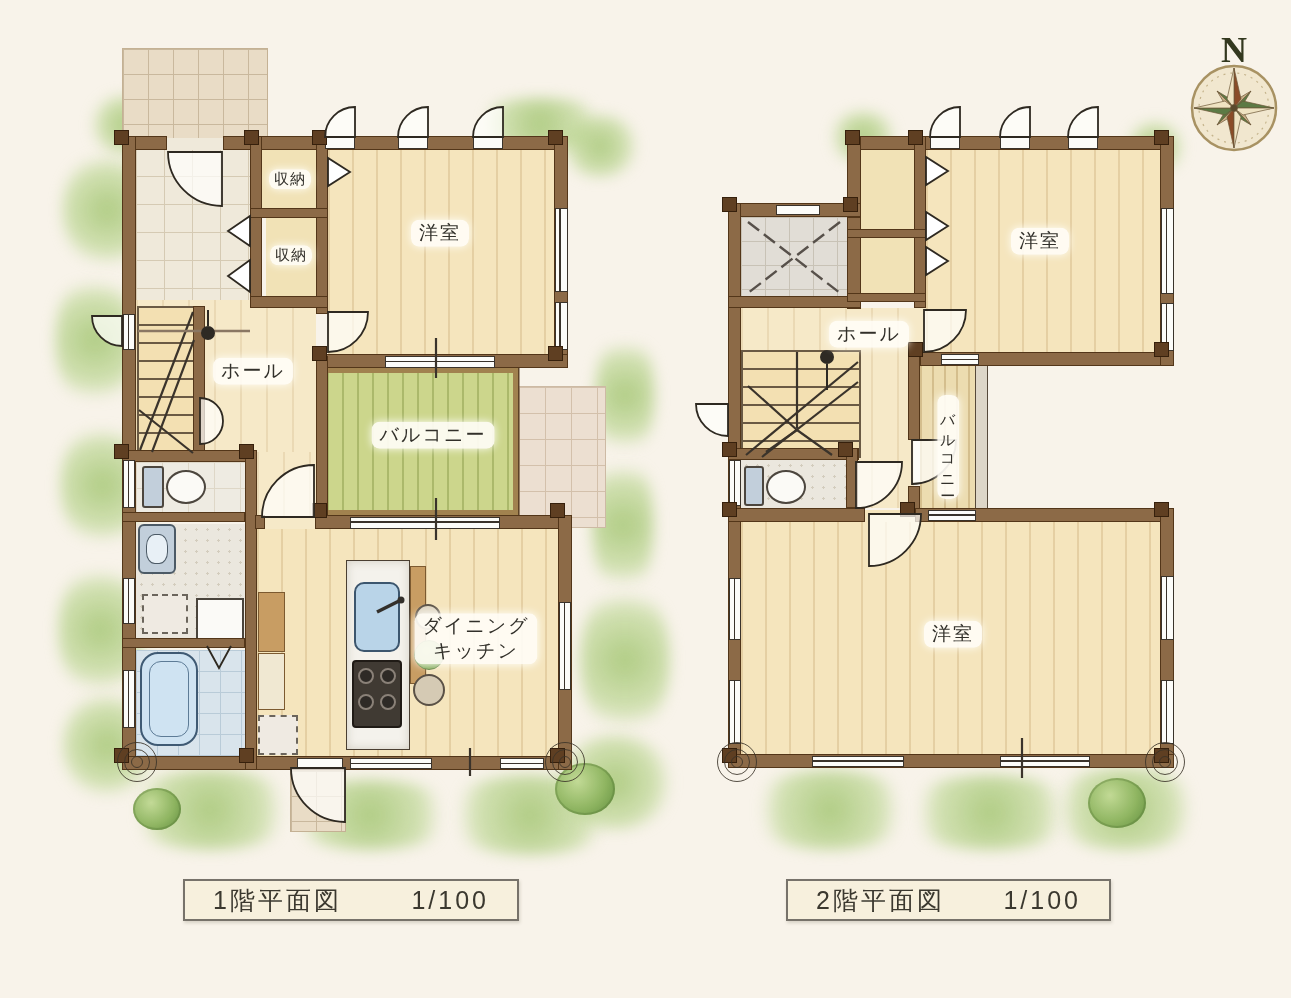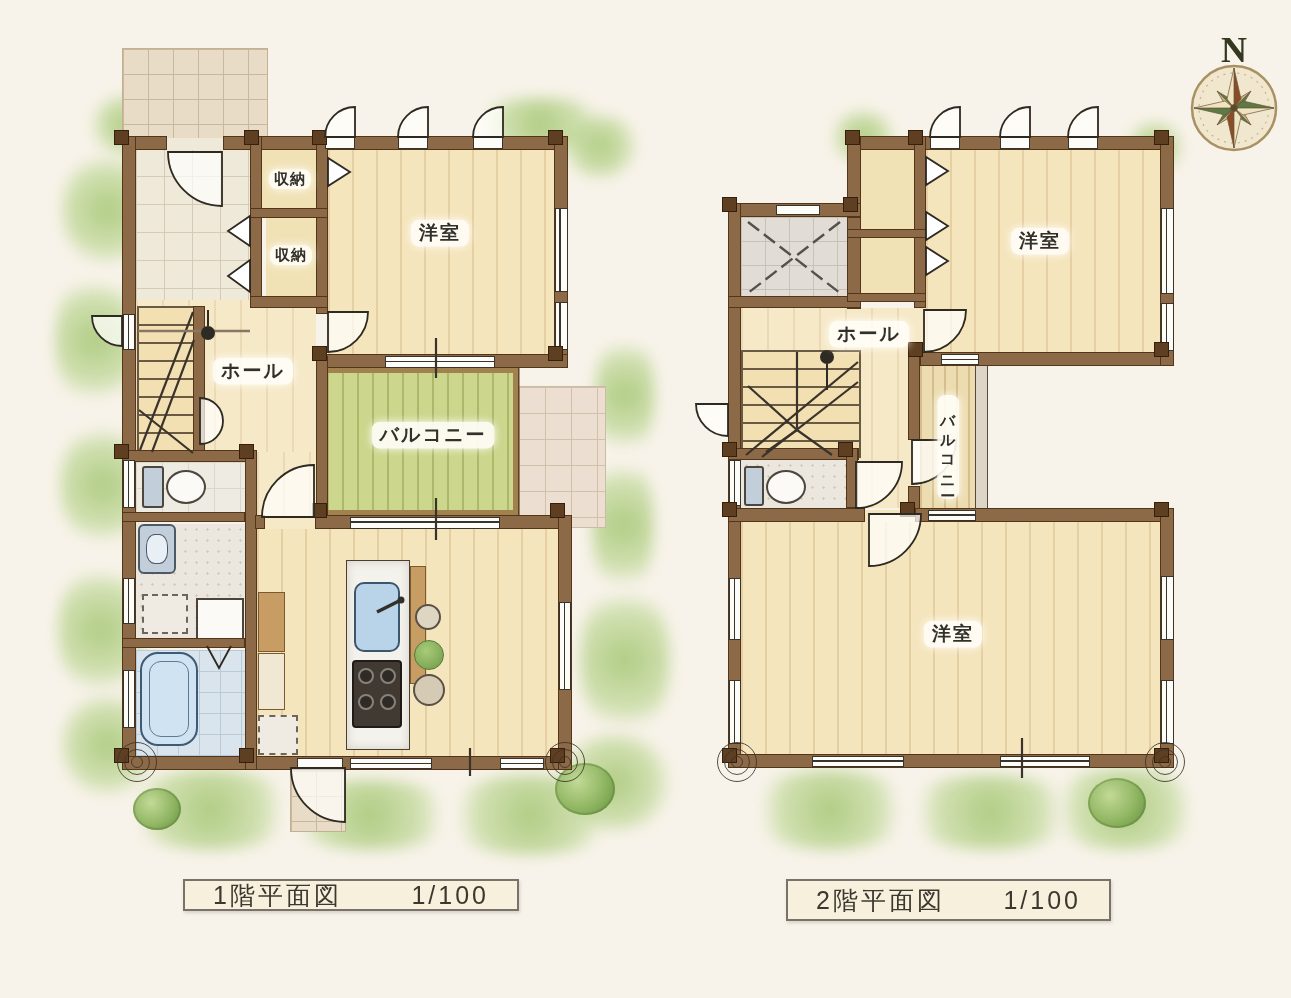--- a/index.html
+++ b/index.html
@@ -48,21 +48,21 @@
   .stairs{border:2px solid #6a5a44;z-index:15;background-color:#f3e0b2;
         background-image:repeating-linear-gradient(to bottom, transparent 0 16px, #6a5a44 16px 18px);}
   .stamp{width:40px;height:40px;border:1.6px solid rgba(58,50,40,.85);border-radius:50%;z-index:45;}
   .stamp::before{content:"";position:absolute;inset:6px;border:1.4px solid rgba(58,50,40,.85);border-radius:50%;}
   .stamp::after{content:"";position:absolute;inset:13px;border:1.3px solid rgba(58,50,40,.85);border-radius:50%;}
   
   .fix{z-index:20;}
   .tub{background:#cfe3f2;border:2.5px solid #3f5a74;border-radius:18px;}
   .tub::after{content:"";position:absolute;inset:7px;border:1.6px solid #5d7b96;border-radius:12px;}
   .chip{z-index:50;transform:translate(-50%,-50%);background:rgba(255,253,246,.92);color:#32302a;
-        font-weight:700;font-size:19px;letter-spacing:2px;padding:1px 8px;border-radius:8px;white-space:nowrap;
+        font-weight:400;font-size:19px;letter-spacing:2px;padding:1px 8px;border-radius:8px;white-space:nowrap;
         box-shadow:0 0 8px rgba(255,255,250,.95);text-align:center;line-height:1.3;}
   .chip.sm{font-size:15px;letter-spacing:1px;padding:0 5px;}
   .chip.vert{writing-mode:vertical-rl;letter-spacing:4px;font-size:15px;padding:8px 1px;}
   .title-box{z-index:60;background:#f7f0dd;border:2px solid #77726a;display:flex;align-items:center;
         justify-content:space-between;padding:0 28px;font-size:25px;color:#3b382f;letter-spacing:3px;
         box-shadow:1px 2px 3px rgba(120,110,90,.25);}
   svg.lines{position:absolute;left:0;top:0;z-index:40;pointer-events:none;}
   .compass{z-index:60;}
 </style>
 </head>
@@ -312,26 +312,30 @@
     <circle cx="827" cy="357" r="7" fill="#2e2a24"></circle>
     <line x1="208" y1="326" x2="208" y2="310" stroke="#2e2a24" stroke-width="2"></line>
     <line x1="827" y1="364" x2="827" y2="390" stroke="#2e2a24" stroke-width="2"></line>
   </svg>
 
   <div class="abs chip sm" style="left:290px;top:179px;">収納</div>
   <div class="abs chip sm" style="left:291px;top:255px;">収納</div>
   <div class="abs chip" style="left:440px;top:233px;">洋室</div>
   <div class="abs chip" style="left:253px;top:371px;">ホール</div>
   <div class="abs chip" style="left:433px;top:435px;">バルコニー</div>
+  <div class="abs chip" style="left:476px;top:639px;">
+    <div>ダイニング</div>
+    <div>キッチン</div>
+  </div>
   <div class="abs chip" style="left:869px;top:334px;">ホール</div>
   <div class="abs chip" style="left:1040px;top:241px;">洋室</div>
   <div class="abs chip vert" style="left:948px;top:447px;">バルコニー</div>
   <div class="abs chip" style="left:953px;top:634px;">洋室</div>
 
-  <div class="abs title-box" style="left:183px;top:879px;width:336px;height:32px;">
+  <div class="abs title-box" style="left:183px;top:879px;width:336px;height:42px;">
     <span>1階平面図</span>
     <span>1/100</span>
   </div>
   <div class="abs title-box" style="left:786px;top:879px;width:325px;height:42px;">
     <span>2階平面図</span>
     <span>1/100</span>
   </div>
 
   <svg class="abs compass" style="left:1186px;top:22px;" width="96" height="132" viewBox="0 0 96 132">
     <text x="48" y="40" text-anchor="middle" font-family="Liberation Serif, DejaVu Serif, serif" font-size="36" font-weight="bold" fill="#33381f">N</text>

